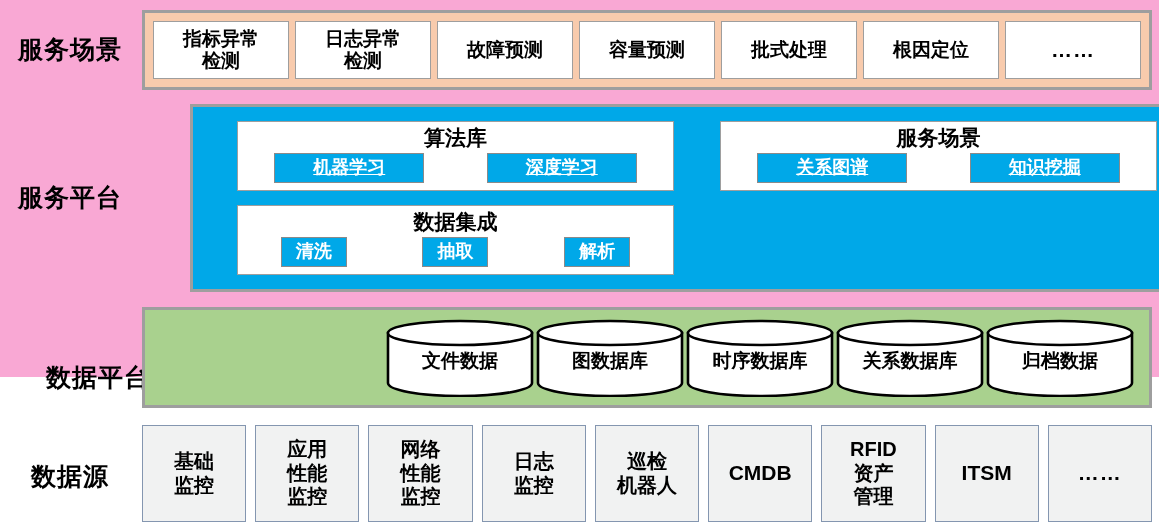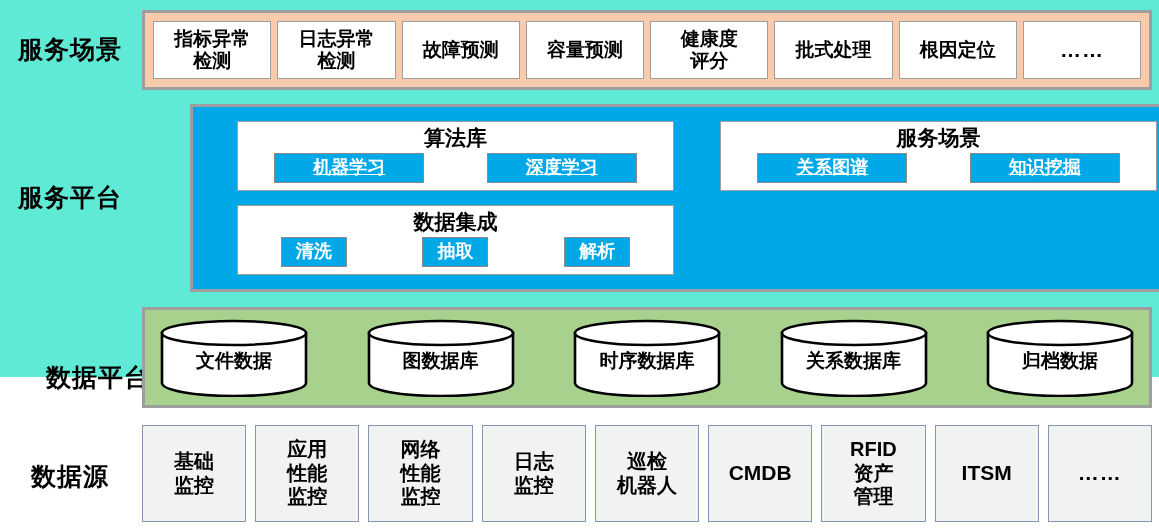--- a/index.html
+++ b/index.html
@@ -10,21 +10,21 @@
   body {
     font-family: "Liberation Sans", "DejaVu Sans", sans-serif;
     width: 1159px;
     height: 530px;
     overflow: hidden;
   }
   #diagram {
     position: relative;
     width: 1159px;
     height: 377px;
-    background: #5eead4;
+    background: #f9a8d4;
   }
 
   
   .row-label {
     position: absolute;
     left: 0;
     width: 140px;
     text-align: center;
     font-weight: bold;
     font-size: 25px;
@@ -121,21 +121,21 @@
     white-space: nowrap;
   }
   .chip.wide { min-width: 120px; text-decoration: underline; }
 
   
   .cyl-row {
     position: absolute;
     left: 0; right: 0; top: 0; bottom: 0;
     display: flex;
     align-items: center;
-    justify-content: space-between;
+    justify-content: flex-end;
     padding: 0 14px;
     box-sizing: border-box;
   }
   .cylinder {
     position: relative;
     width: 150px;
     height: 78px;
   }
   .cylinder svg { display: block; }
   .cyl-label {
@@ -188,22 +188,20 @@
   <div class="row-label" style="top:463px;">数据源</div>
 
   <div class="band band-scene" style="top:10px; height:80px;">
     <div class="scene-row">
       <div class="scene-box">指标异常
 检测</div>
       <div class="scene-box">日志异常
 检测</div>
       <div class="scene-box">故障预测</div>
       <div class="scene-box">容量预测</div>
-      <div class="scene-box">健康度
-评分</div>
       <div class="scene-box">批式处理</div>
       <div class="scene-box">根因定位</div>
       <div class="scene-box ellipsis">……</div>
     </div>
   </div>
 
   <div class="band band-platform" style="top:104px; height:188px;">
     <div class="panel-grid">
 
       <div class="panel">

